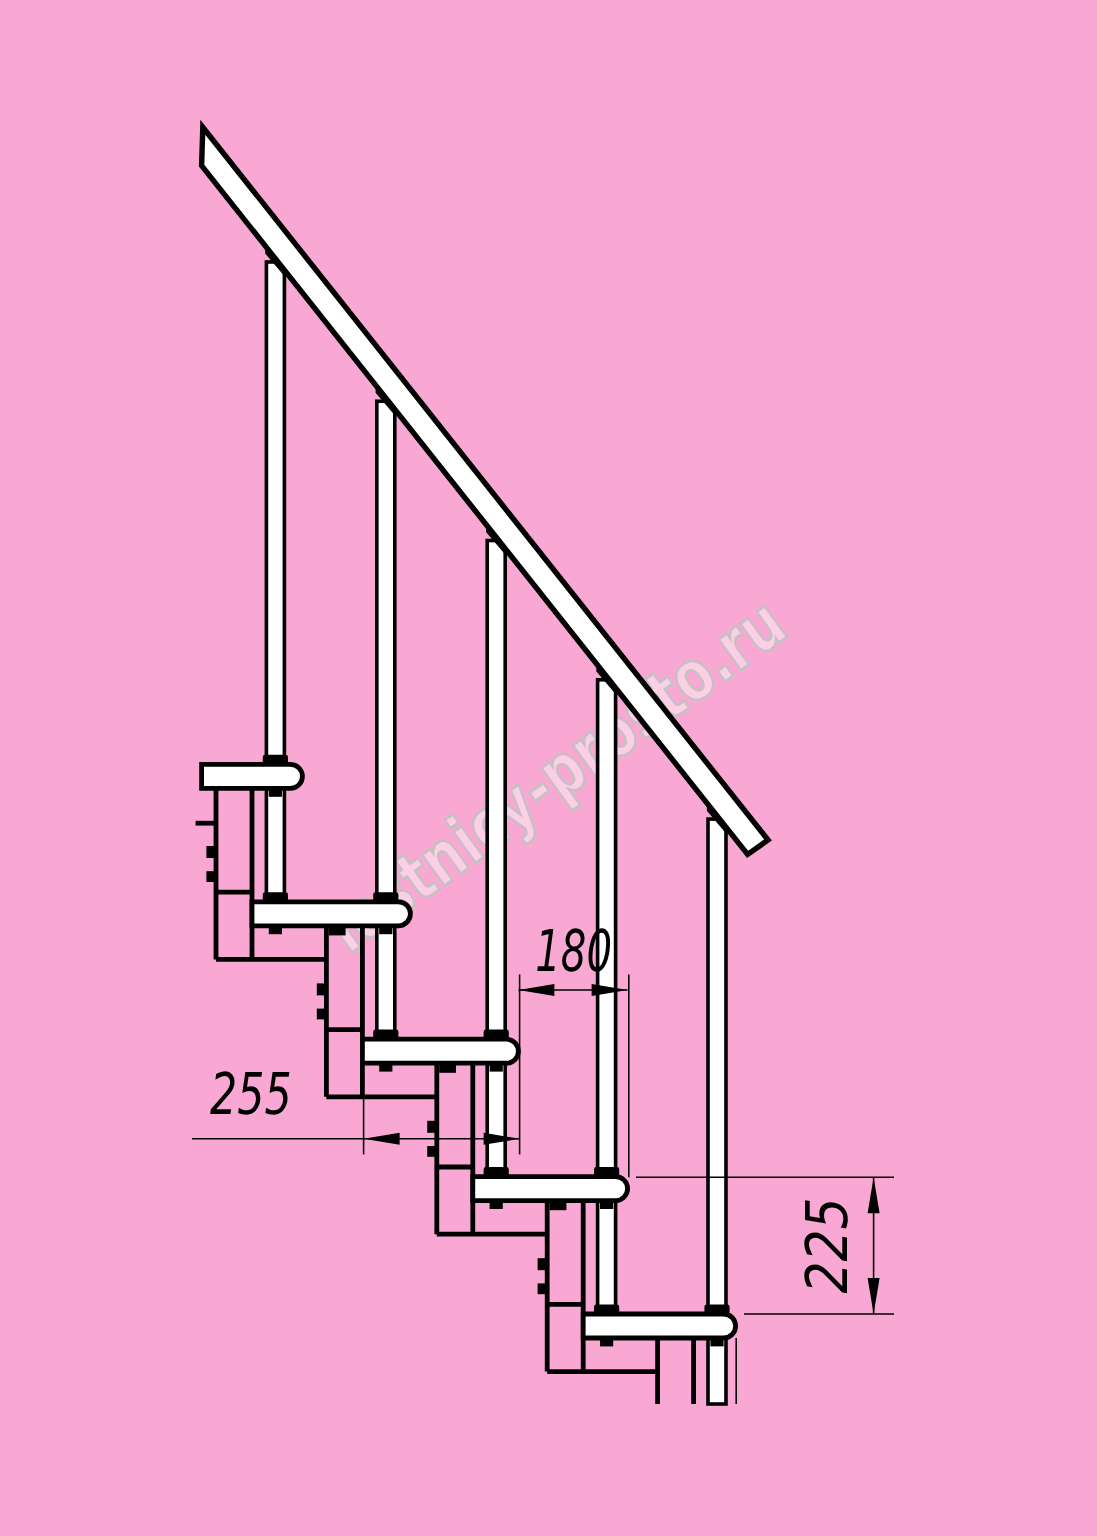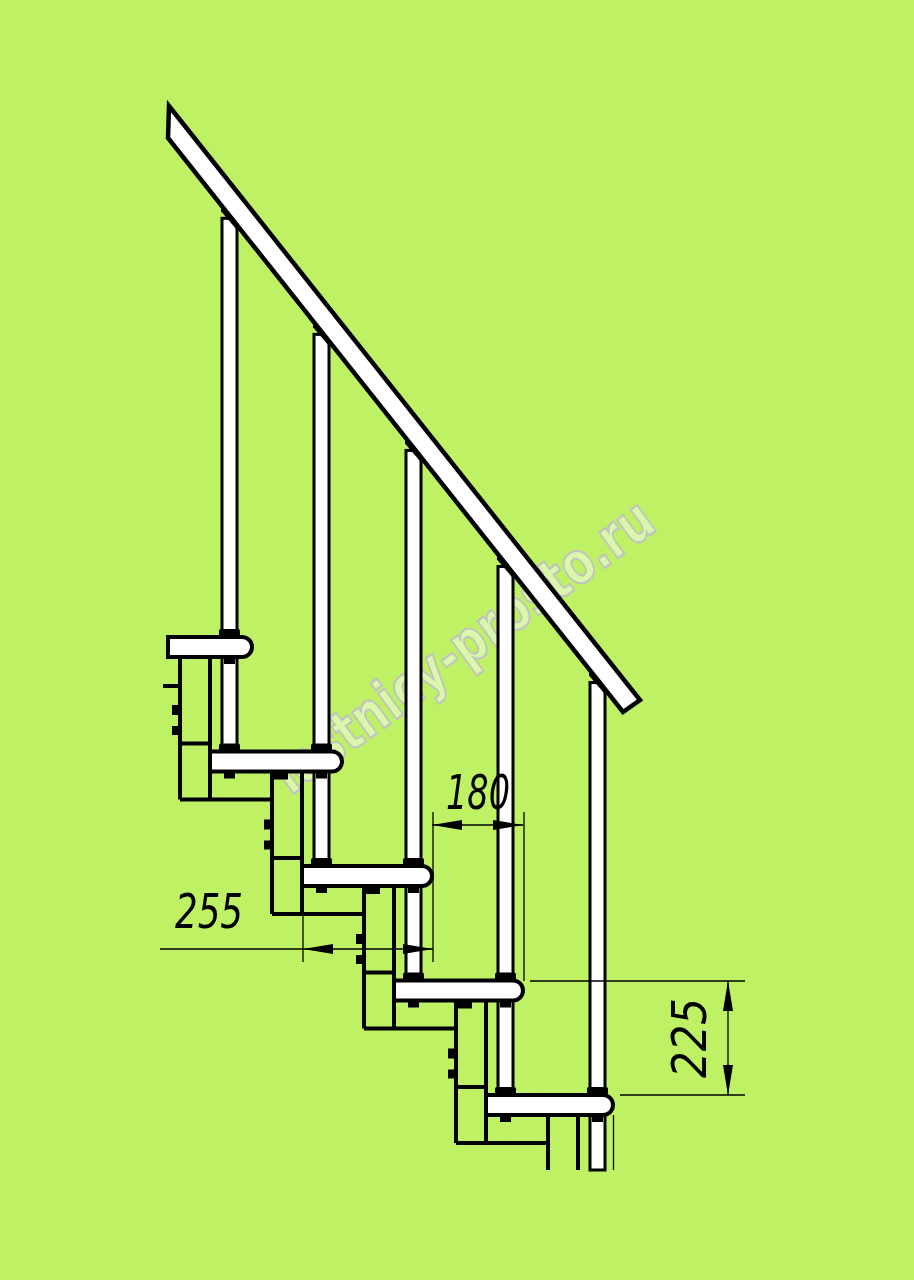--- a/index.html
+++ b/index.html
@@ -1,16 +1,16 @@
 <!DOCTYPE html>
 <html><head>
 <meta charset="utf-8">
 <style>
   html,body{margin:0;padding:0;background:#ffffff;}
-  #canvas{position:relative;width:914px;height:1280px;background:#bef264;overflow:hidden;
+  #canvas{position:relative;width:914px;height:1280px;background:#f9a8d4;overflow:hidden;
           font-family:"DejaVu Sans",sans-serif;text-align:right;}
   svg{display:block;}
   text{user-select:none;}
 </style>
 </head>
 <body>
 
 <div id="canvas">
   <svg id="drawing-svg" width="914" height="1280" viewBox="0 0 914 1280" xmlns="http://www.w3.org/2000/svg">
       <text x="463" y="666" font-size="58" font-weight="bold" font-family="&quot;DejaVu Sans&quot;, sans-serif" text-anchor="middle" fill="rgba(255,255,255,0.45)" stroke="#c2c2c2" stroke-width="2.2" textLength="455" lengthAdjust="spacingAndGlyphs" transform="rotate(-36 463 646)">lestnicy-prosto.ru</text>

